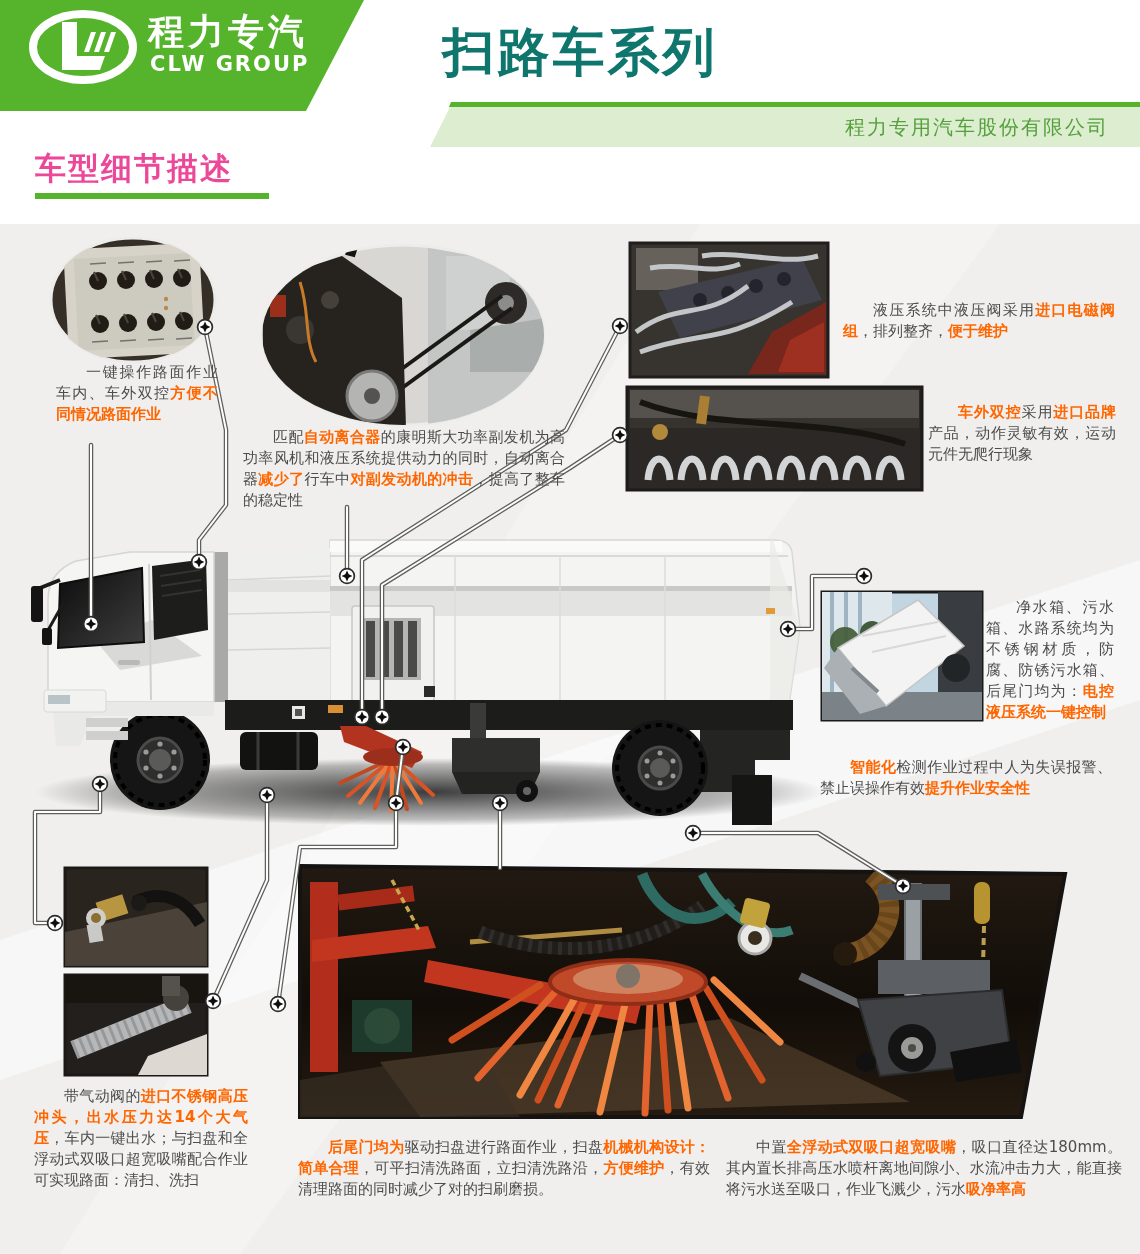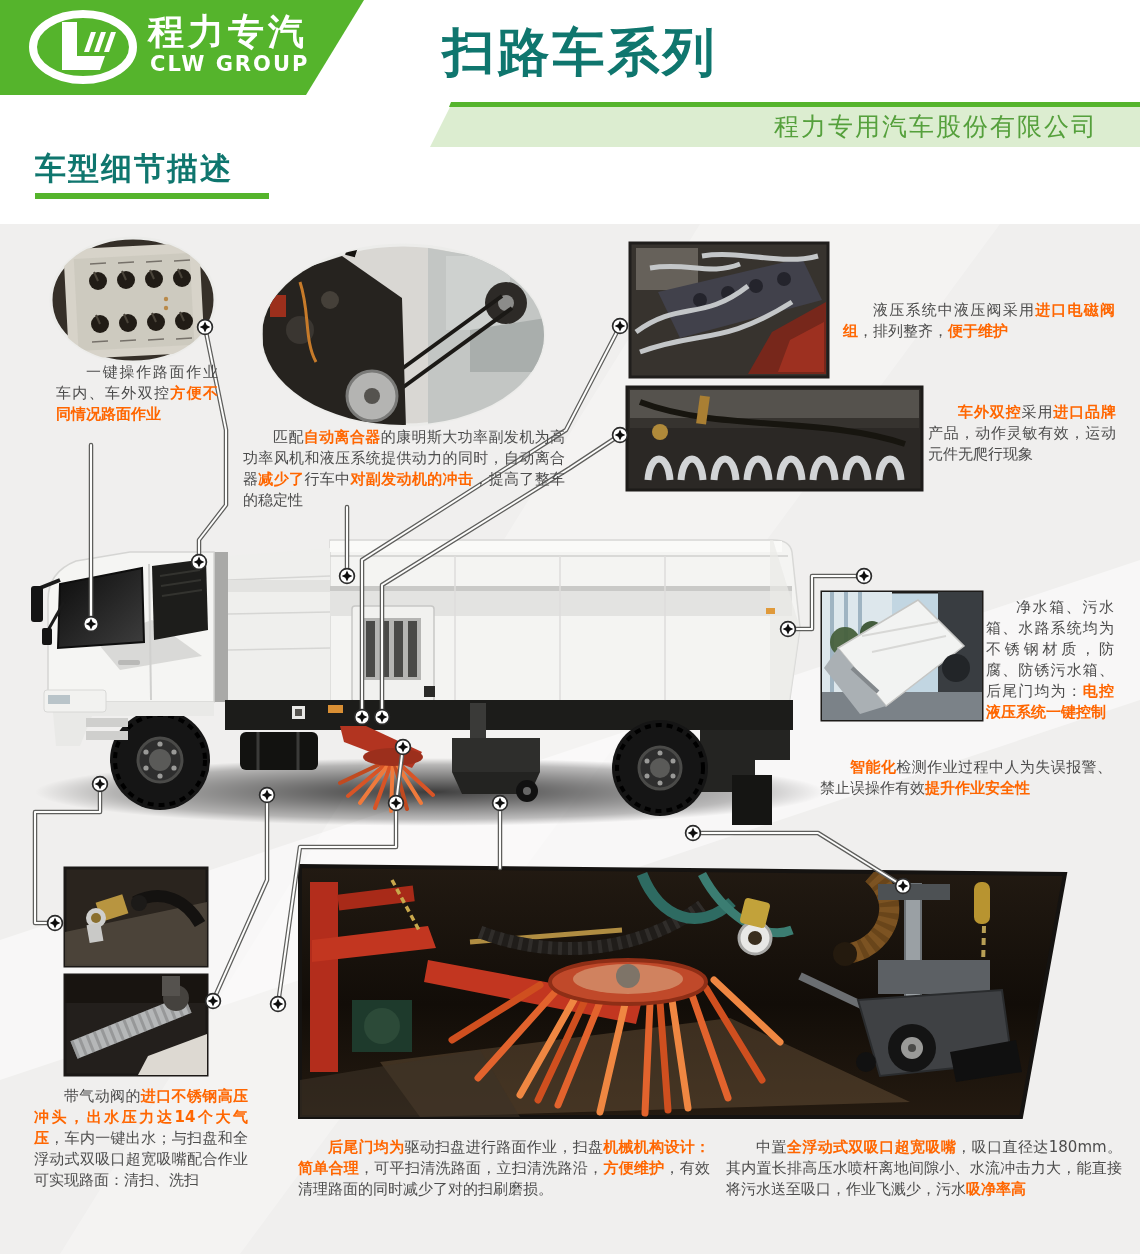--- a/index.html
+++ b/index.html
@@ -4,35 +4,35 @@
 <style>
   :root{
     --brand-green:#55b42c; --light-green:#dcedd0; --company-green:#55a03c;
     --hl-orange:#ff6600; --text-gray:#4d4d4d; --bg-gray:#f0efee;
   }
   html,body{margin:0;padding:0;background:#fff;}
   .page{position:relative;width:1140px;height:1254px;background:#fff;overflow:hidden;
         font-family:"DejaVu Sans","Liberation Sans",sans-serif;}
   .art{position:absolute;left:0;top:0;z-index:1;}
   
-  .hdr-green{position:absolute;left:0;top:0;width:364px;height:95px;background:var(--brand-green);
+  .hdr-green{position:absolute;left:0;top:0;width:364px;height:111px;background:var(--brand-green);
              clip-path:polygon(0 0,100% 0,calc(100% - 58px) 100%,0 100%);z-index:3;}
   .logo-svg{position:absolute;left:26px;top:8px;}
   .logo-cn{position:absolute;left:148px;top:8px;font-size:36px;font-weight:bold;color:#fff;letter-spacing:4px;}
   .logo-en{position:absolute;left:150px;top:52px;font-size:21px;font-weight:bold;color:#fff;letter-spacing:2px;}
   .series-title{position:absolute;left:420px;top:18px;width:320px;text-align:center;
                 font-size:52px;font-weight:800;color:#0f766e;letter-spacing:3px;z-index:3;}
   .green-line{position:absolute;left:437px;top:102px;width:703px;height:5px;background:var(--brand-green);
               clip-path:polygon(14px 0,100% 0,100% 100%,12px 100%);z-index:3;}
   .light-bar{position:absolute;left:420px;top:107px;width:720px;height:40px;background:var(--light-green);
              clip-path:polygon(30px 0,100% 0,100% 100%,10px 100%);z-index:3;
-             text-align:right;line-height:40px;font-size:25px;color:var(--company-green);
-             padding-right:12px;box-sizing:border-box;}
+             text-align:right;line-height:40px;font-size:20px;color:var(--company-green);
+             padding-right:1px;box-sizing:border-box;}
   .light-bar span{margin-right:30px;letter-spacing:2px;}
-  .section-title{position:absolute;left:35px;top:148px;font-size:31px;font-weight:800;color:#0f766e;
+  .section-title{position:absolute;left:35px;top:148px;font-size:31px;font-weight:800;color:#ec4899;
                  letter-spacing:2px;z-index:3;}
   .section-underline{position:absolute;left:35px;top:193px;width:234px;height:6px;background:var(--brand-green);z-index:3;}
   
   .callout{position:absolute;z-index:5;font-size:15px;line-height:21px;color:var(--text-gray);
            text-align:justify;text-indent:2em;}
   .callout .hl{color:var(--hl-orange);font-weight:bold;}
   .t1{left:56px;top:362px;width:162px;}
   .t2{left:243px;top:427px;width:322px;}
   .t3{left:843px;top:280px;width:272px;margin-top:20px;}
   .t4{left:928px;top:402px;width:188px;}

